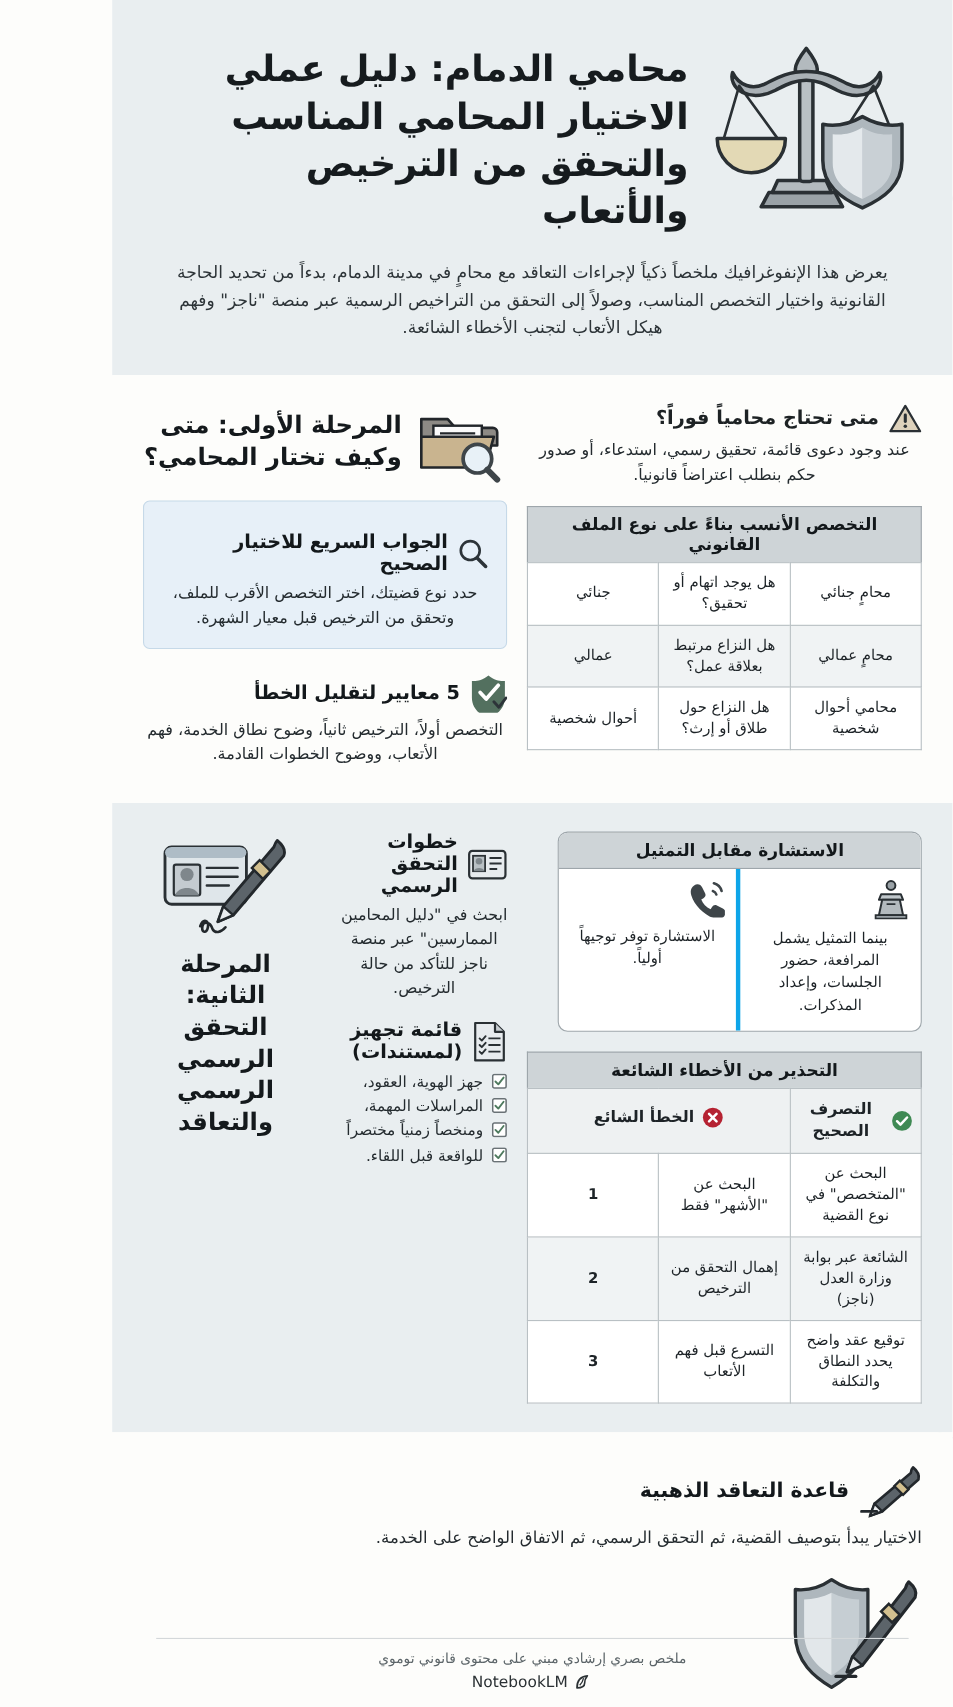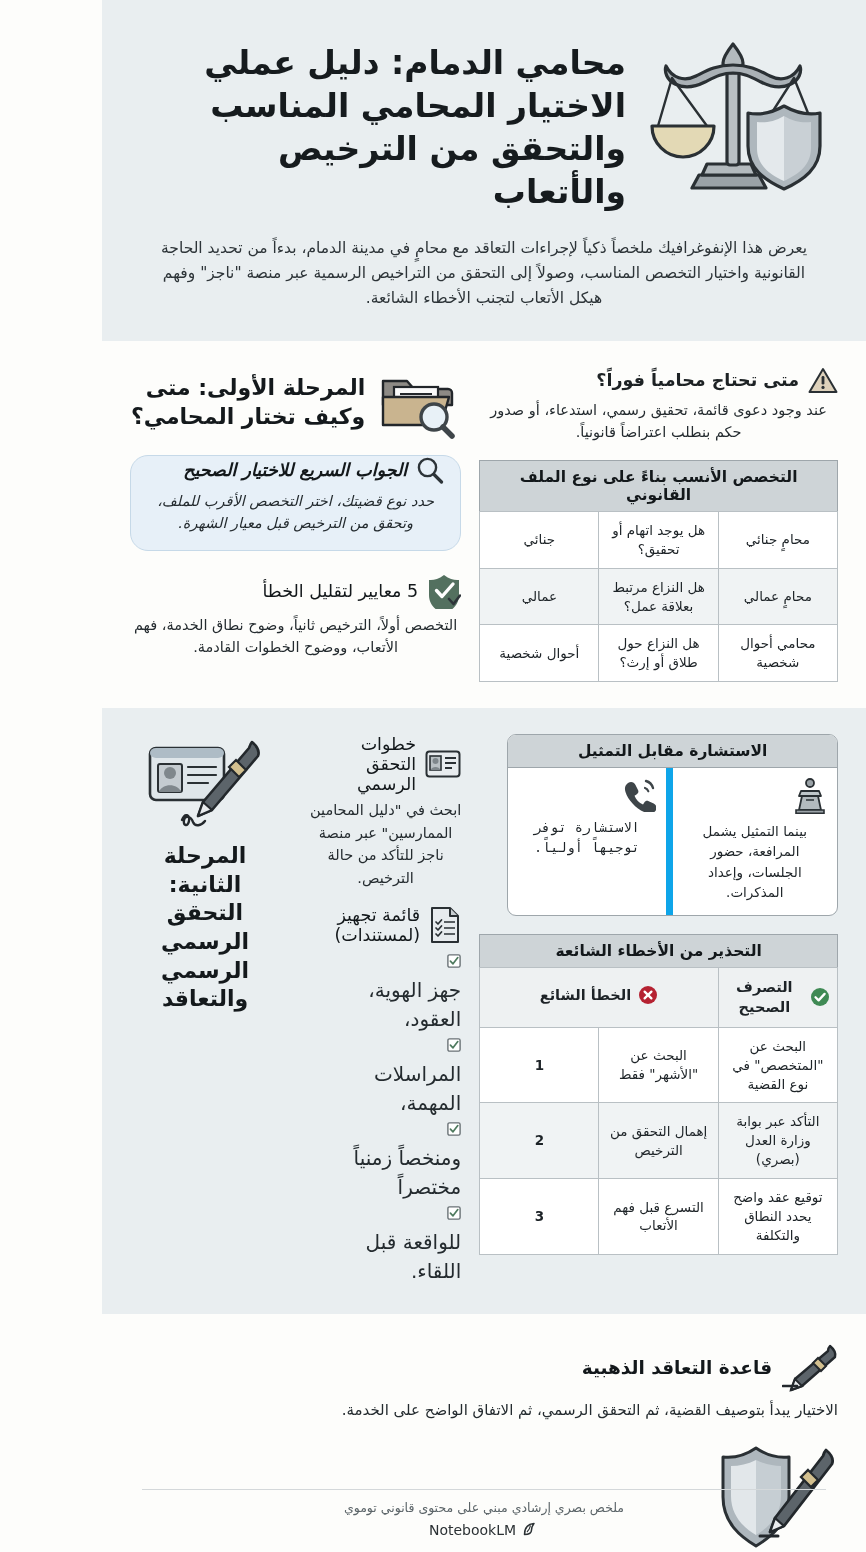--- a/index.html
+++ b/index.html
@@ -85,38 +85,37 @@
     font-weight: bold;
     line-height: 1.3;
     text-align: right;
     color: #14191c;
   }
 
   
   .callout {
     background: #e7f0f8;
     border: 1px solid #c6d9e8;
-    border-radius: 18px;
-    padding: 0 16px 15px 16px;
+    border-radius: 6px;
+    padding: 27px 16px 15px 16px;
     margin-bottom: 22px;
-    font-style: italic;
   }
   .callout-head {
     display: flex; align-items: center; gap: 9px;
     justify-content: flex-start;
     font-size: 17.5px; font-weight: bold; color: #13181b;
     margin-bottom: 6px;
   }
   .callout-body { font-size: 14.5px; line-height: 1.55; text-align: center; color: #242b2f; }
 
   .mini-block { margin-bottom: 6px; }
   .mini-head {
     display: flex; align-items: center; gap: 9px;
     justify-content: flex-start;
-    font-size: 17.5px; font-weight: normal; color: #13181b;
+    font-size: 17.5px; font-weight: bold; color: #13181b;
     margin-bottom: 5px;
   }
   .mini-body { font-size: 14.5px; line-height: 1.55; text-align: center; color: #242b2f; }
 
   
   .urgent-head {
     display: flex; align-items: center; gap: 9px;
     justify-content: flex-start;
     font-size: 17.5px; font-weight: bold; margin-bottom: 5px;
   }
@@ -176,30 +175,29 @@
   }
   .card-body { display: flex; }
   .card-cell {
     flex: 1 1 50%;
     padding: 10px 10px 13px 10px;
     text-align: center;
     font-size: 13.5px;
     line-height: 1.5;
     color: #1d2327;
   }
-  .card-cell + .card-cell { border-right: 7px solid #0ea5e9; font-family: Liberation Mono, monospace; }
+  .card-cell + .card-cell { border-right: 4px solid #0ea5e9; }
   .card-cell .ic { display: block; margin: 0 auto 7px auto; }
 
   
   .checklist { list-style: none; margin-top: 7px; }
   .checklist li {
     display: flex; align-items: flex-start; justify-content: flex-start;
-    gap: 8px; font-size: 20px; line-height: 1.45; margin-bottom: 2px;
+    gap: 8px; font-size: 14px; line-height: 1.45; margin-bottom: 2px;
     color: #242b2f;
-    flex-direction: column;
   }
   .checklist li .cbx { flex: 0 0 auto; margin-top: 2px; }
   .checklist li .txt { text-align: right; }
 
   
   .sum-left { flex: 1 1 66%; }
   .sum-right { flex: 1 1 34%; text-align: center; }
   .sum-title {
     font-size: 15px; font-weight: bold; line-height: 1.35;
     margin-top: 20px; color: #a16207;
@@ -416,21 +414,21 @@
               </th>
             </tr>
           </thead>
           <tbody>
             <tr>
               <td>البحث عن "المتخصص" في نوع القضية</td>
               <td>البحث عن "الأشهر" فقط</td>
               <td class="num-cell">1</td>
             </tr>
             <tr>
-              <td>التأكد عبر بوابة وزارة العدل (بصري)</td>
+              <td>الشائعة عبر بوابة وزارة العدل (ناجز)</td>
               <td>إهمال التحقق من الترخيص</td>
               <td class="num-cell">2</td>
             </tr>
             <tr>
               <td>توقيع عقد واضح يحدد النطاق والتكلفة</td>
               <td>التسرع قبل فهم الأتعاب</td>
               <td class="num-cell">3</td>
             </tr>
           </tbody>
         </table>

